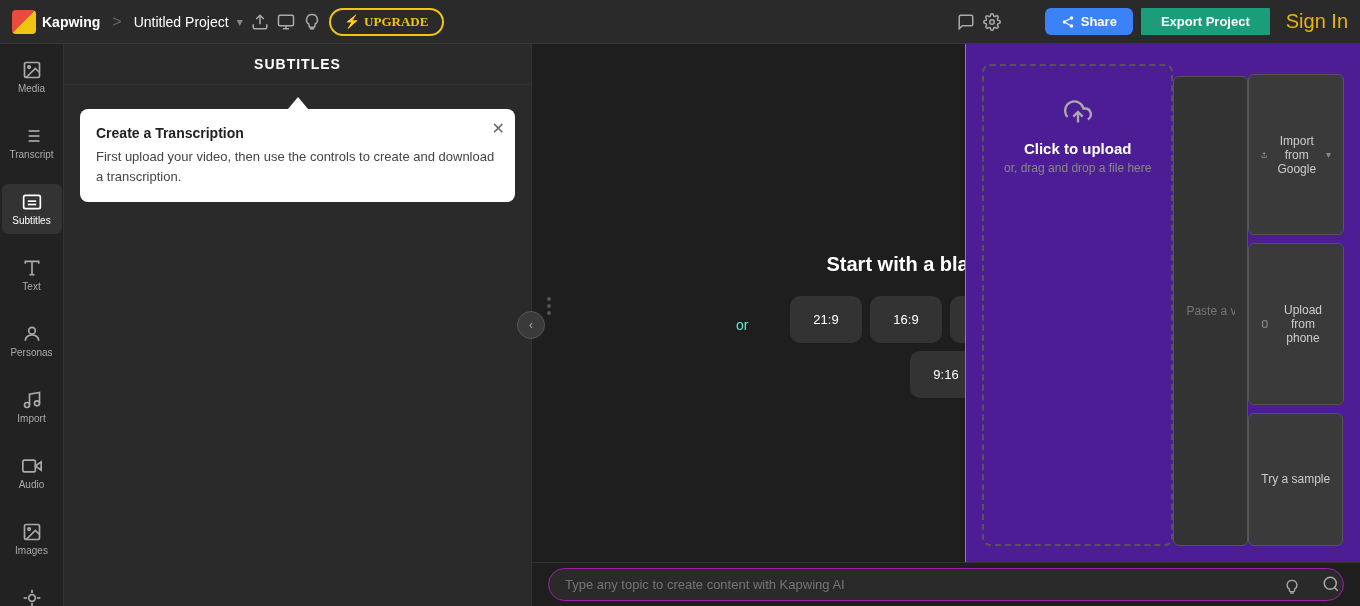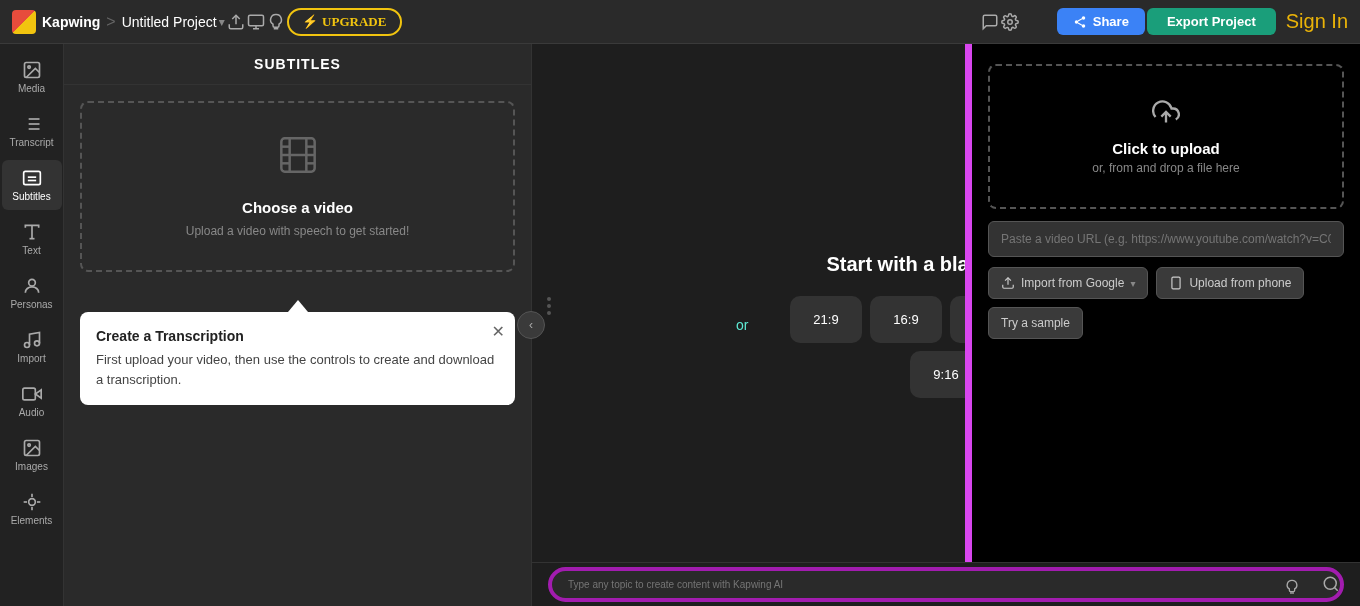--- a/index.html
+++ b/index.html
@@ -1,43 +1,43 @@
 <!DOCTYPE html>
 <html><head>
   <meta charset="utf-8">
   <style>
     * { box-sizing: border-box; margin: 0; padding: 0; }
     body { font-family: -apple-system, BlinkMacSystemFont, 'Segoe UI', sans-serif; background: #1a1a1a; color: #fff; width: 1360px; height: 606px; overflow: hidden; display: flex; flex-direction: column; }
 
     
     .topbar {
-      display: flex; align-items: center; gap: 2px;
+      display: flex; align-items: center; gap: 8px;
       background: #2a2a2a; height: 44px; padding: 0 12px;
       border-bottom: 1px solid #3a3a3a; flex-shrink: 0;
     }
     .topbar-logo { display: flex; align-items: center; gap: 6px; }
     .logo-icon { width: 24px; height: 24px; background: linear-gradient(135deg, #e74c3c 50%, #f1c40f 50%); border-radius: 4px; }
     .topbar-brand { color: #fff; font-size: 14px; font-weight: 600; }
     .topbar-sep { color: #666; margin: 0 4px; }
     .topbar-project { color: #fff; font-size: 14px; }
     .topbar-chevron { color: #888; font-size: 12px; cursor: pointer; }
     .topbar-spacer { flex: 1; }
     .topbar-icon-btn { background: none; border: none; color: #aaa; cursor: pointer; font-size: 16px; display: flex; align-items: center; }
     .btn-upgrade { background: #2a2a2a; border: 2px solid #f1c40f; color: #f1c40f; border-radius: 20px; padding: 4px 14px; font-size: 13px; font-weight: 700; cursor: pointer; display: flex; align-items: center; gap: 4px; font-family: Liberation Serif, serif; }
     .btn-share { background: #3b82f6; border: none; color: #fff; border-radius: 6px; padding: 6px 16px; font-size: 13px; font-weight: 600; cursor: pointer; display: flex; align-items: center; gap: 6px; margin-left: 36px; }
-    .btn-export { background: #1a9e7a; border: none; color: #fff; border-radius: 6px; padding: 6px 20px; font-size: 13px; font-weight: 600; cursor: pointer; }
+    .btn-export { background: #1a9e7a; border: none; color: #fff; border-radius: 1px; padding: 6px 20px; font-size: 13px; font-weight: 600; cursor: pointer; }
     .btn-signin { background: none; border: none; color: #eab308; font-size: 20px; font-weight: 500; cursor: pointer; margin-left: 8px; }
 
     
     .main-layout { display: flex; flex: 1; overflow: hidden; }
 
     
     .sidebar {
       width: 64px; background: #222; display: flex; flex-direction: column;
-      align-items: center; padding: 8px 0; gap: 4px; border-right: 1px solid #333; flex-shrink: 0;
+      align-items: center; padding: 8px 0; gap: 16px; border-right: 1px solid #333; flex-shrink: 0;
     }
     .sidebar-item {
       display: flex; flex-direction: column; align-items: center; gap: 3px;
       padding: 8px 4px; width: 60px; border-radius: 6px; cursor: pointer;
       color: #aaa; font-size: 10px;
     }
     .sidebar-item.active { background: #333; color: #fff; }
     .sidebar-item svg { width: 20px; height: 20px; }
 
     
@@ -95,22 +95,22 @@
     .aspect-grid { display: flex; flex-wrap: wrap; gap: 8px; justify-content: center; max-width: 360px; }
     .aspect-btn {
       background: #333; border: none; color: #fff; border-radius: 10px;
       padding: 16px 20px; font-size: 13px; font-weight: 500; cursor: pointer;
       min-width: 72px;
     }
 
     
     .upload-area {
       position: absolute; right: 0; top: 0; bottom: 44px;
-      width: 395px; background: #000000; border-left: 7px solid #d946ef;
-      display: flex; flex-direction: column; padding: 20px 16px 16px 16px;
+      width: 395px; background: #4c1d95; border-left: 1px solid #d946ef;
+      display: flex; flex-direction: row; padding: 20px 16px 16px 16px;
     }
     .upload-dropzone {
       border: 2px dashed #555; border-radius: 8px; padding: 32px 20px;
       text-align: center; cursor: pointer; flex-shrink: 0;
     }
     .upload-icon { font-size: 24px; color: #aaa; margin-bottom: 8px; }
     .upload-main-text { font-size: 15px; font-weight: 700; color: #fff; }
     .upload-sub-text { font-size: 12px; color: #888; margin-top: 4px; }
     .url-input {
       margin-top: 12px; width: 100%; background: #333; border: 1px solid #555;
@@ -125,23 +125,23 @@
     }
     .action-btn .chevron { color: #888; font-size: 10px; }
 
     
     .bottom-bar {
       height: 44px; background: #1e1e1e; border-top: 1px solid #333;
       display: flex; align-items: center; padding: 0 16px; gap: 12px;
       flex-shrink: 0; position: absolute; bottom: 0; left: 0; right: 0;
     }
     .ai-input {
-      flex: 1; background: #2a2a2a; border: 4px solid #a21caf;
+      flex: 1; background: #2a2a2a; border: 1px solid #a21caf;
       border-radius: 20px; padding: 8px 40px 8px 16px; color: #888;
-      font-size: 10px; outline: none;
+      font-size: 13px; outline: none;
     }
     .ai-icon-btn {
       position: absolute; right: 60px; bottom: 8px;
       background: none; border: none; color: #aaa; cursor: pointer; font-size: 14px;
     }
     .search-btn {
       position: absolute; right: 8px; bottom: 0; height: 44px;
       background: none; border: none; color: #aaa; cursor: pointer; font-size: 16px;
       display: flex; align-items: center; padding: 0 12px;
     }
@@ -281,36 +281,20 @@
           <line x1="2" y1="12" x2="6" y2="12"></line>
           <line x1="18" y1="12" x2="22" y2="12"></line>
         </svg>
       <span>Elements</span>
     </div>
   </div>
 
   <div class="panel">
     <div class="panel-header">SUBTITLES</div>
 
-    <div class="choose-video-box">
-      <div class="film-icon">
-        <svg width="40" height="40" viewBox="0 0 24 24" fill="none" stroke="#666" stroke-width="1.5">
-          <rect x="2" y="2" width="20" height="20" rx="2"></rect>
-          <line x1="7" y1="2" x2="7" y2="22"></line>
-            <line x1="17" y1="2" x2="17" y2="22"></line>
-          <line x1="2" y1="12" x2="22" y2="12"></line>
-          <line x1="2" y1="7" x2="7" y2="7"></line>
-            <line x1="17" y1="7" x2="22" y2="7"></line>
-          <line x1="2" y1="17" x2="7" y2="17"></line>
-            <line x1="17" y1="17" x2="22" y2="17"></line>
-        </svg>
-      </div>
-      <div class="choose-video-title">Choose a video</div>
-      <div class="choose-video-sub">Upload a video with speech to get started!</div>
-    </div>
 
     <div class="tooltip-container">
       <div class="tooltip-arrow"></div>
       <div class="tooltip-box">
         <button class="tooltip-close">✕</button>
         <div class="tooltip-title">Create a Transcription</div>
         <div class="tooltip-text">First upload your video, then use the controls to create and download a transcription.</div>
       </div>
     </div>
 
@@ -338,21 +322,21 @@
     <div class="upload-area">
       <div class="upload-dropzone">
         <div class="upload-icon">
           <svg width="28" height="28" viewBox="0 0 24 24" fill="none" stroke="#aaa" stroke-width="2">
             <polyline points="16 16 12 12 8 16"></polyline>
               <line x1="12" y1="12" x2="12" y2="21"></line>
             <path d="M20.39 18.39A5 5 0 0018 9h-1.26A8 8 0 103 16.3"></path>
           </svg>
         </div>
         <div class="upload-main-text">Click to upload</div>
-        <div class="upload-sub-text">or, from and drop a file here</div>
+        <div class="upload-sub-text">or, drag and drop a file here</div>
       </div>
       <input class="url-input" type="text" placeholder="Paste a video URL (e.g. https://www.youtube.com/watch?v=C0DP" style="">
       <div class="upload-actions">
         <button class="action-btn">
           <svg width="14" height="14" viewBox="0 0 24 24" fill="none" stroke="currentColor" stroke-width="2">
               <path d="M21 15v4a2 2 0 01-2 2H5a2 2 0 01-2-2v-4"></path>
               <polyline points="17 8 12 3 7 8"></polyline>
               <line x1="12" y1="3" x2="12" y2="15"></line>
             </svg>
           <span>Import from Google</span>

